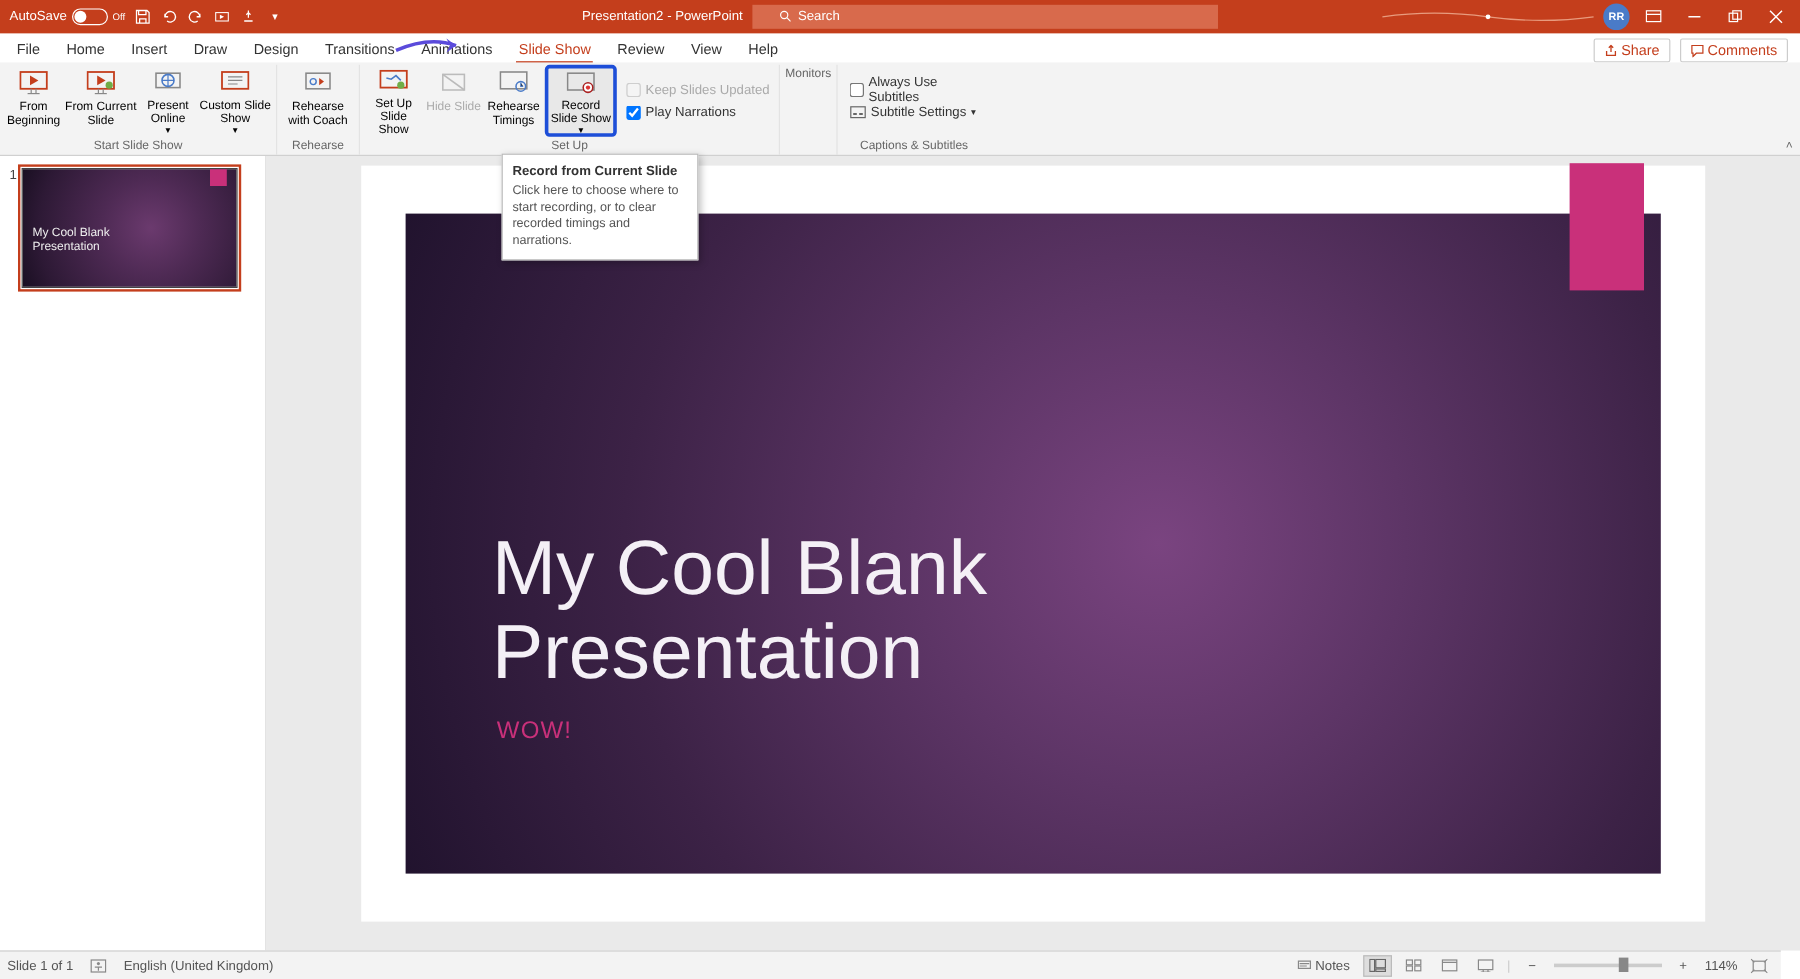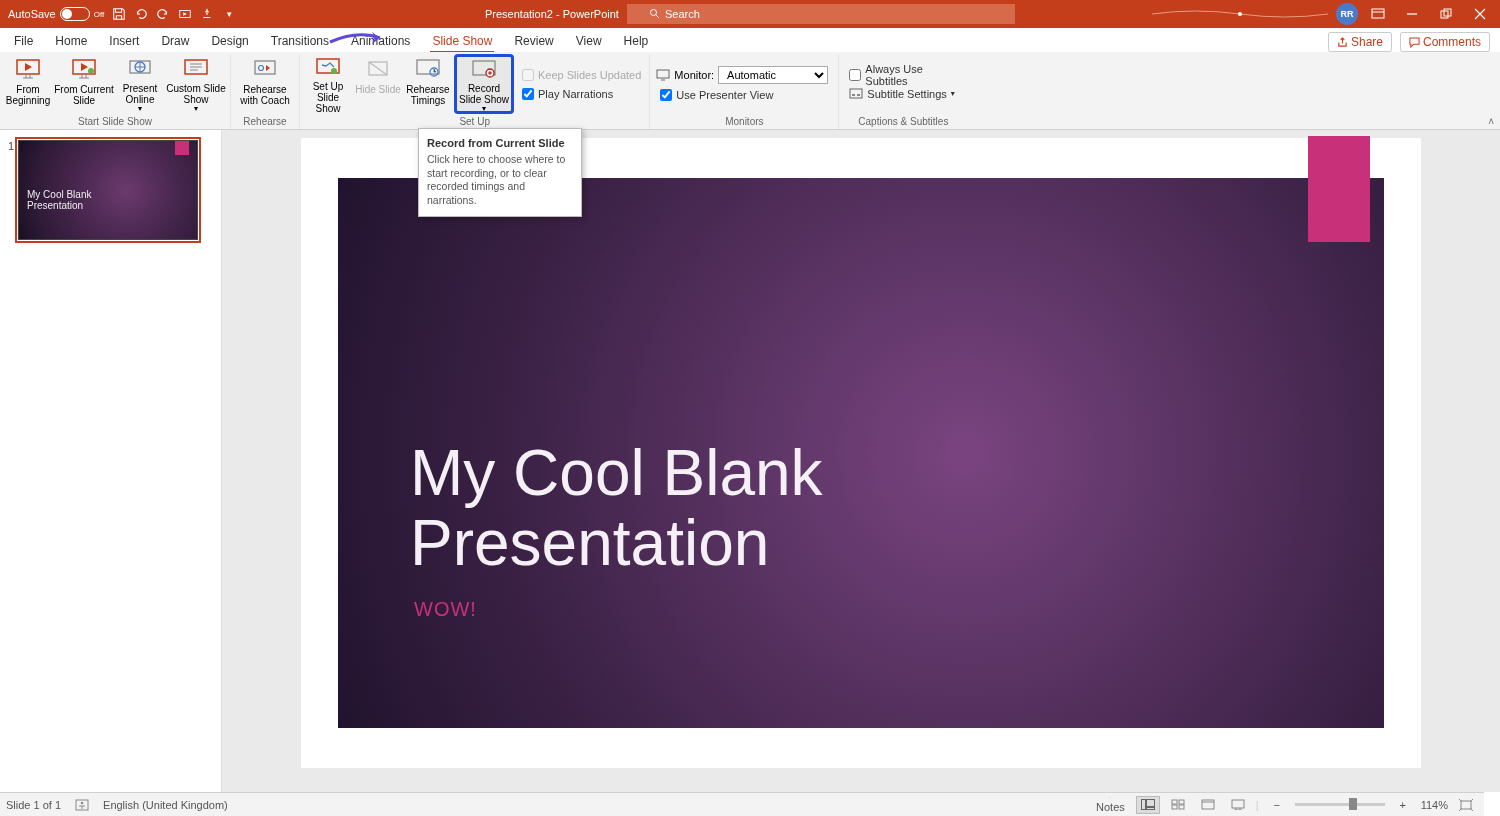--- a/index.html
+++ b/index.html
@@ -310,36 +310,20 @@
         <label class="check-row">
             <input type="checkbox" checked="" style="">
             <span>Play Narrations</span>
           </label>
       </div>
     </div>
     <div class="group-label">Set Up</div>
   </div>
 
   <div class="group">
-    <div class="group-row">
-      <div class="check-stack" style="width:180px;">
-        <div class="monitor-row">
-          <svg width="14" height="12" viewBox="0 0 14 12">
-              <rect x="1" y="1" width="12" height="8" fill="none" stroke="#666"></rect>
-              <path d="M5 11h4" stroke="#666"></path>
-            </svg>
-          <span>Monitor:</span>
-          <select class="monitor-sel"><option>Automatic</option></select>
-        </div>
-        <label class="check-row">
-            <input type="checkbox" checked="" style="">
-            <span>Use Presenter View</span>
-          </label>
-      </div>
-    </div>
     <div class="group-label">Monitors</div>
   </div>
 
   <div class="group" style="border-right:none;">
     <div class="group-row">
       <div class="check-stack" style="width:120px;">
         <label class="check-row">
             <input type="checkbox" style="">
             <span>Always Use Subtitles</span>
           </label>
@@ -396,21 +380,21 @@
 
 <div class="statusbar">
   <span>Slide 1 of 1</span>
   <svg width="14" height="12" viewBox="0 0 14 12">
       <rect x="1" y="1" width="12" height="10" fill="none" stroke="#888"></rect>
       <circle cx="7" cy="4" r="1.3" fill="#888"></circle>
       <path d="M4 7h6M7 7v3" stroke="#888"></path>
     </svg>
   <span>English (United Kingdom)</span>
   <div class="status-right">
-    <div class="view-btn" style="width:auto;gap:3px;padding:0 4px;flex-direction:column;">
+    <div class="view-btn" style="width:auto;gap:3px;padding:0 4px;">
       <svg width="12" height="10" viewBox="0 0 12 10">
           <path d="M1 1h10v6H1zM2 3h8M2 5h6" fill="none" stroke="#888"></path>
         </svg>
       <span>Notes</span>
     </div>
     <div class="view-btn active">
         <svg width="14" height="11" viewBox="0 0 14 11">
           <rect x="0.5" y="0.5" width="4" height="10" fill="none" stroke="#666"></rect>
           <rect x="5.5" y="0.5" width="8" height="7" fill="none" stroke="#666"></rect>
           <rect x="5.5" y="8.5" width="8" height="2" fill="none" stroke="#666"></rect>

